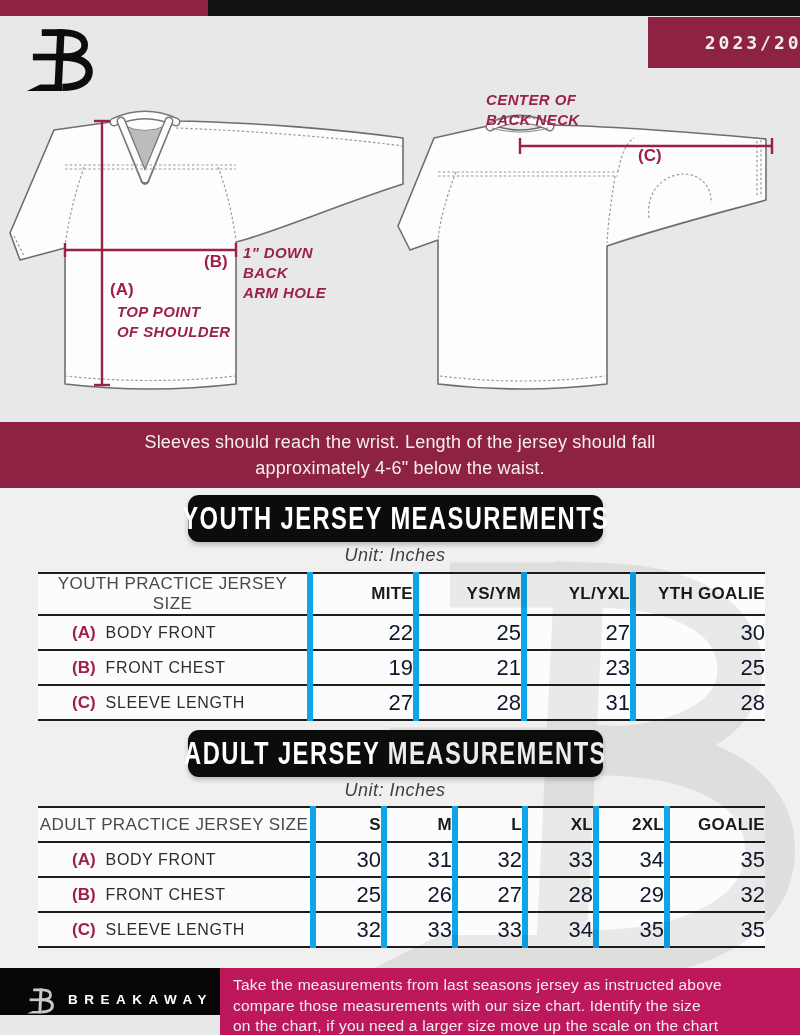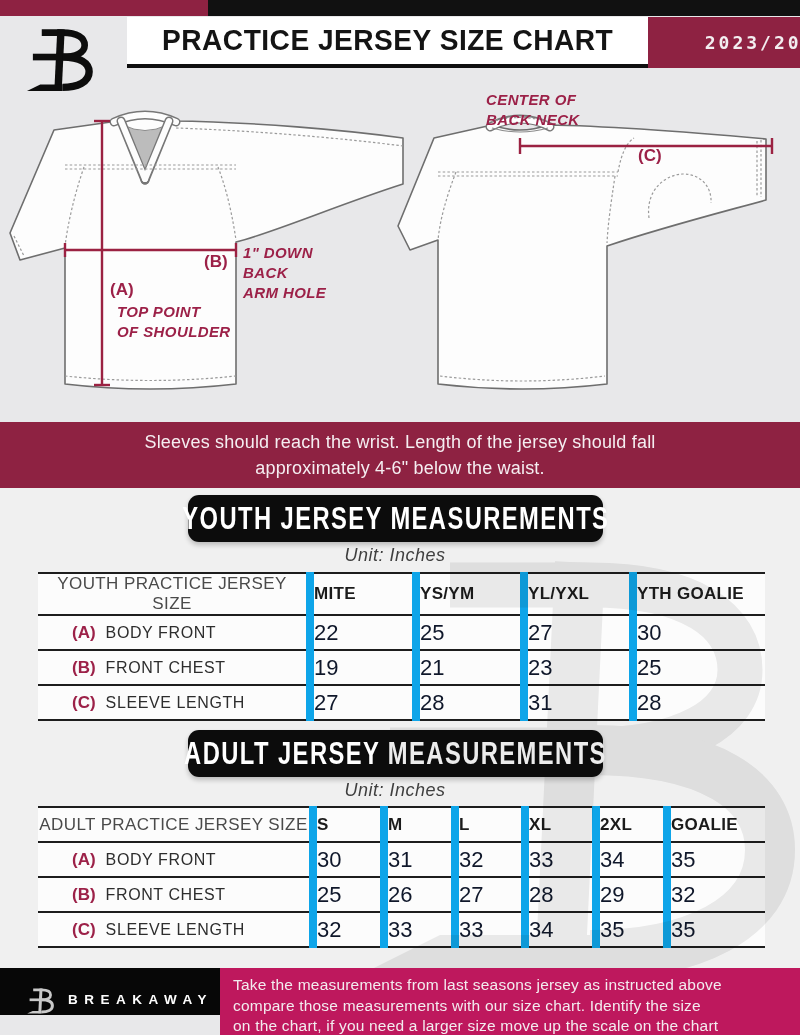--- a/index.html
+++ b/index.html
@@ -56,21 +56,21 @@
   }
   .unit{
     position:absolute;left:0;width:790px;text-align:center;font-style:italic;
     font-size:18px;color:#3f3f3f;z-index:2;letter-spacing:.5px;
   }
   table.size-table{
     position:absolute;left:38px;border-collapse:collapse;table-layout:fixed;z-index:2;
   }
   table.size-table td{
     background:#fcfcfc;border-top:2.5px solid #1d1d1d;border-bottom:2.5px solid #1d1d1d;
-    border-left:8px solid #0ea5e9;height:33px;text-align:left;vertical-align:middle;
+    border-left:6px solid #0ea5e9;height:33px;text-align:right;vertical-align:middle;
     padding:0;overflow:hidden;
   }
   table.size-table td:first-child{border-left:none;text-align:left;}
   td.colhead{font-size:17px;color:#4a4a4a;letter-spacing:.4px;text-align:center !important;margin-top:36px;}
   td.sizehead{font-weight:bold;font-size:17px;color:#1b1b1b;letter-spacing:.3px;}
   td.val{font-size:22px;color:#0f172a;}
   td.rowlabel{padding-left:34px !important;}
   td.rowlabel .key{font-weight:bold;font-size:17px;color:#9c2148;margin-right:10px;}
   td.rowlabel .lbl{font-size:16px;color:#2d2d2d;letter-spacing:.6px;}
   
@@ -101,23 +101,20 @@
     </defs>
   </svg>
 
   <div class="topstrip">
     <div class="maroon-seg"></div>
   </div>
 
   <svg class="hdr-logo" viewBox="0 0 100 100">
       <use href="#blogo"></use>
     </svg>
-  <div class="title-box">
-    <h1>PRACTICE JERSEY SIZE CHART</h1>
-  </div>
   <div class="season-box">
     <span>2023/2024</span>
   </div>
 
   <svg class="diagram-svg" viewBox="0 0 800 340">
 
     <g stroke="#6e6e6e" stroke-width="1.6" fill="#fdfdfd" stroke-linejoin="round">
       <path d="M118,33 Q145,23 172,33 C255,34 345,42 403,50 L403,96 C340,116 270,146 236,154 L236,296 Q150,306 65,296 L65,160 L20,172 L10,145 L54,42 Z"></path>
     </g>
 

